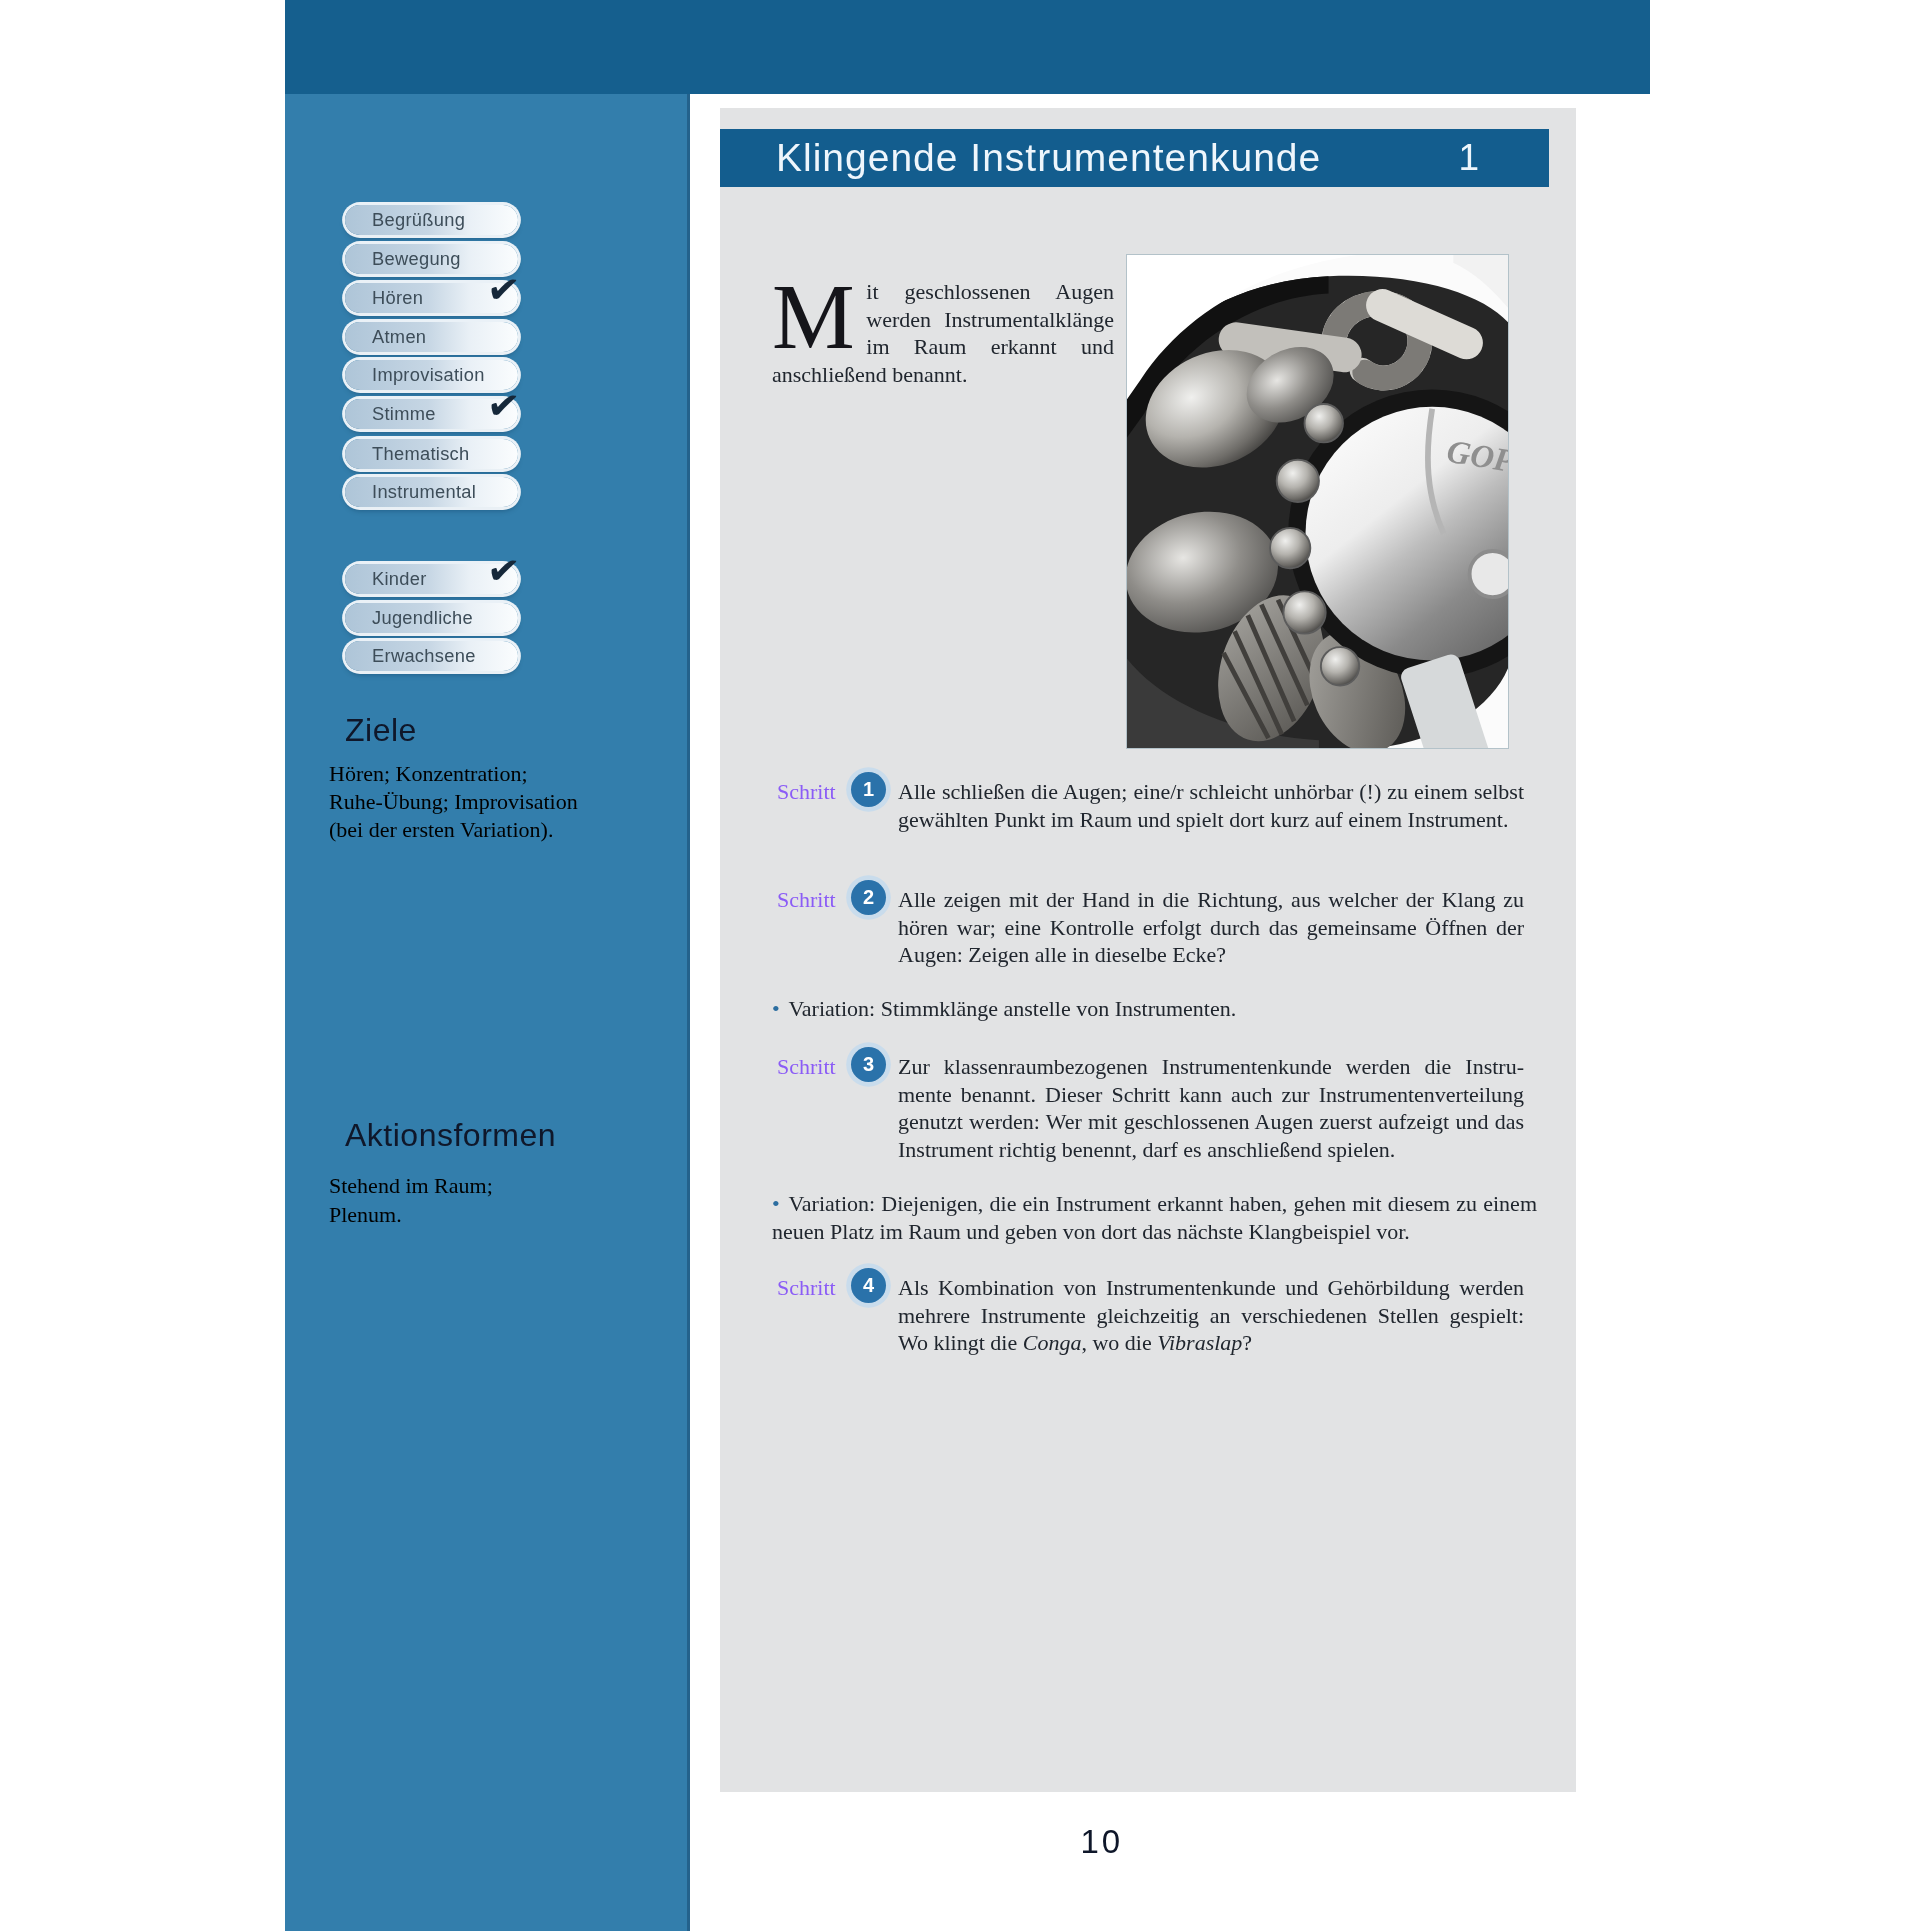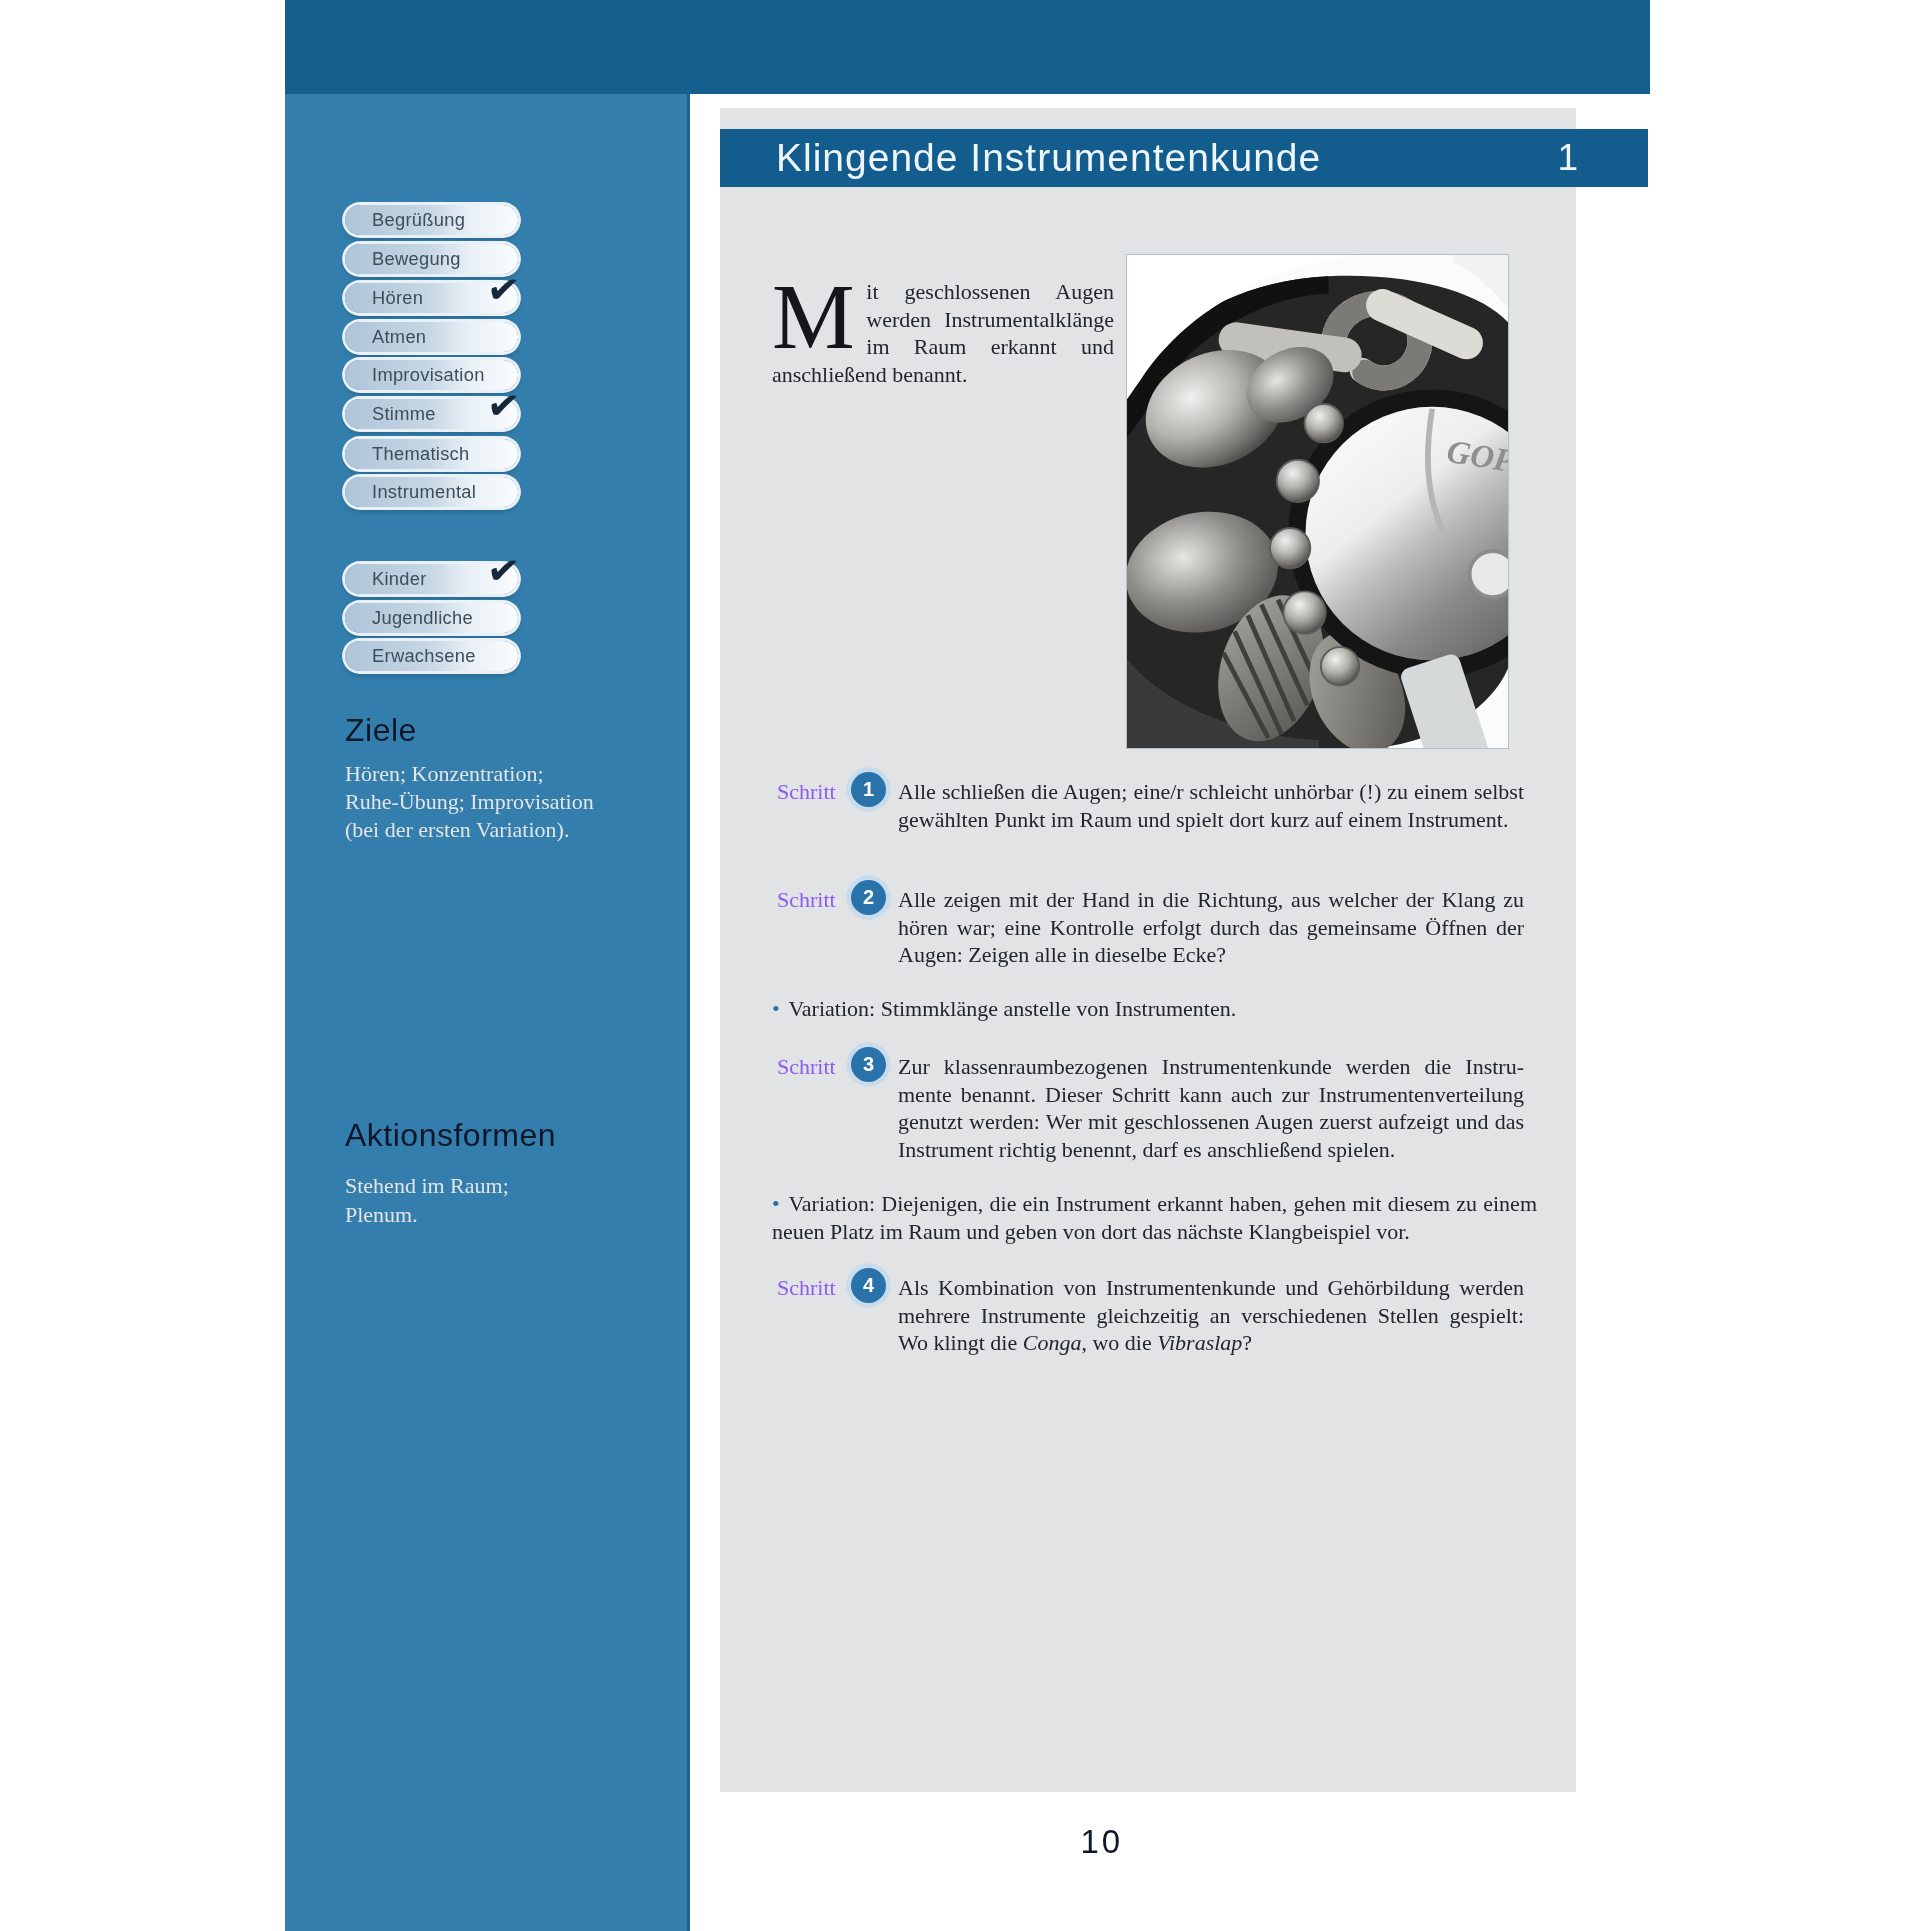--- a/index.html
+++ b/index.html
@@ -16,25 +16,25 @@
   .pill{
     position:absolute;left:60px;width:173px;height:30px;border-radius:15.4px;
     background:linear-gradient(90deg,#aec5d8 0%,#c6d6e4 48%,#e9f0f6 72%,#fbfdfe 100%);
     box-shadow:0 0 0 2.9px rgba(244,248,251,.95),0 3.9px 4.8px rgba(10,45,75,.35);
   }
   .pill-label{display:block;font-size:18.3px;line-height:30px;padding-left:27px;color:#3d4d59;letter-spacing:0.3px;white-space:nowrap;}
   .pill-check{position:absolute;right:-1.9px;top:-12.6px;font-size:39px;color:#16283a;transform:rotate(6deg);line-height:1;}
 
   
   .side-h{position:absolute;left:60px;font-size:32px;letter-spacing:0.5px;color:#0f172a;}
-  .side-line{position:absolute;left:60px;width:290px;font-family:"Liberation Serif",serif;font-size:22px;color:#e5e5e5;white-space:nowrap;}
+  .side-line{position:absolute;left:44px;width:290px;font-family:"Liberation Serif",serif;font-size:22px;color:#000000;white-space:nowrap;}
 
   
   .page{position:absolute;left:720px;top:108px;width:856px;height:1684px;background:#e2e3e4;}
-  .header-bar{position:absolute;left:720px;top:129px;width:928px;height:58px;background:#135d8e;}
+  .header-bar{position:absolute;left:720px;top:129px;width:829px;height:58px;background:#135d8e;}
   .header-title{position:absolute;left:56px;top:0;line-height:58px;font-size:39px;letter-spacing:1px;color:#eef6fc;white-space:nowrap;}
   .header-num{position:absolute;right:70px;top:0;line-height:58px;font-size:37px;color:#eef6fc;}
 
   
   .intro{position:absolute;left:772px;top:278px;width:342px;font-family:"Liberation Serif",serif;
          font-size:22px;line-height:27.5px;color:#20262e;text-align:justify;}
   .dropcap{float:left;font-size:93px;line-height:70px;margin:3.9px 11.6px 0 0;color:#15151a;font-family:"Liberation Serif",serif;}
 
   
   .photo{position:absolute;left:1126px;top:254px;width:383px;height:495px;box-sizing:border-box;

